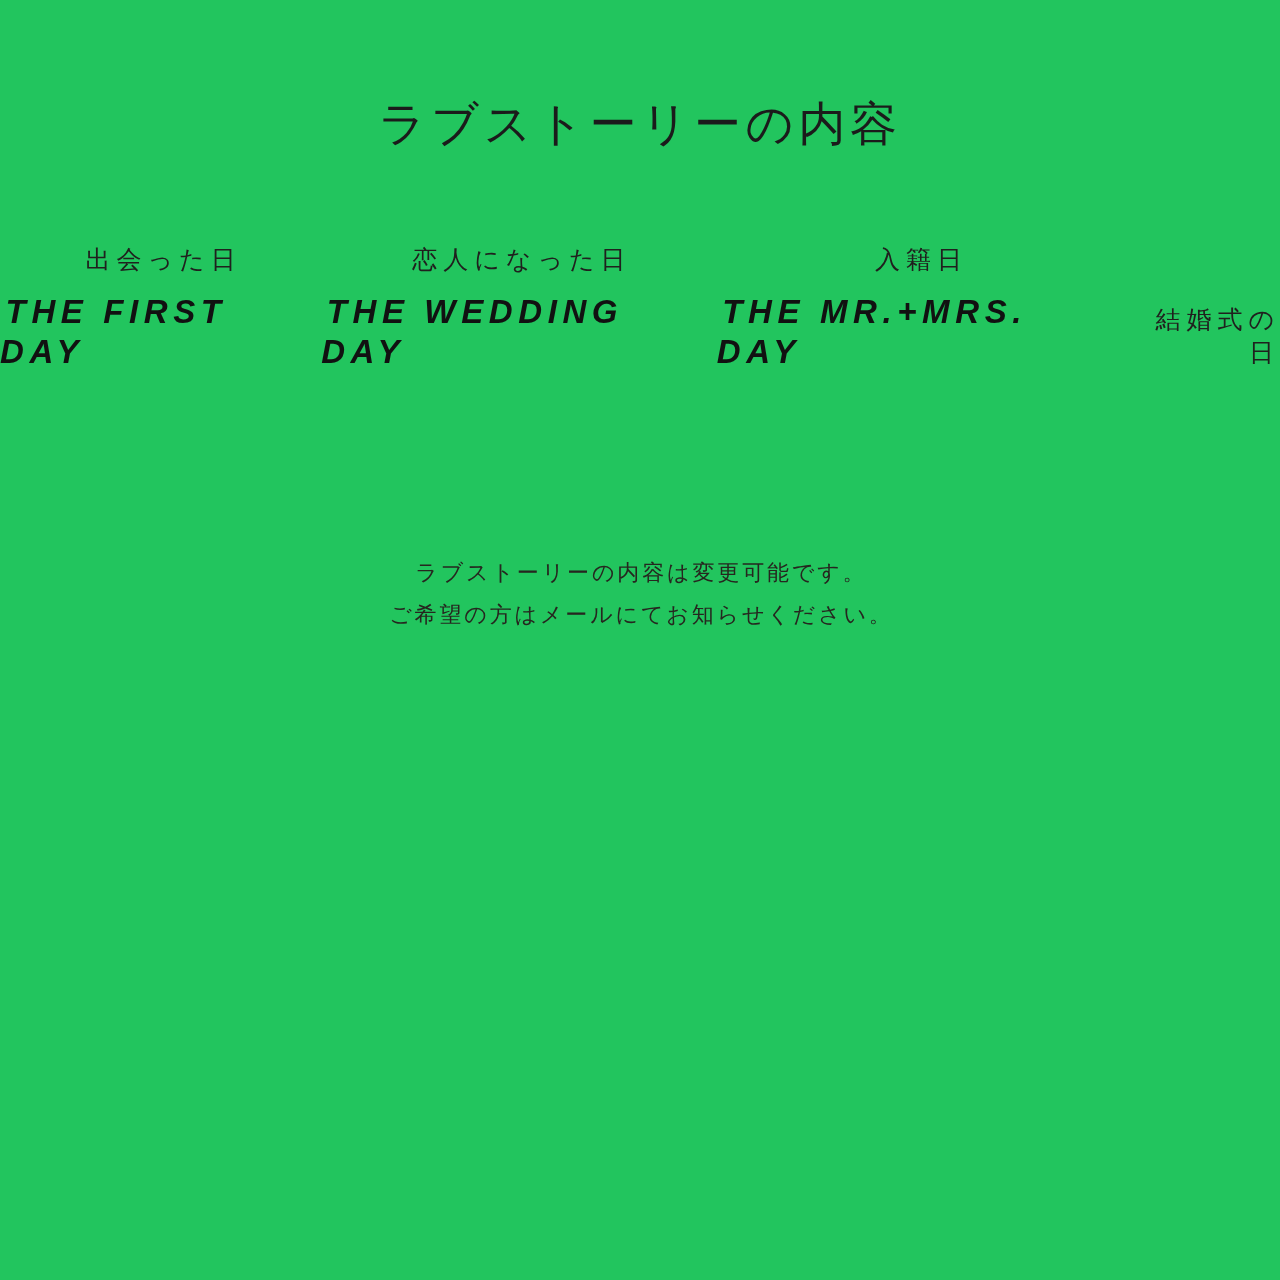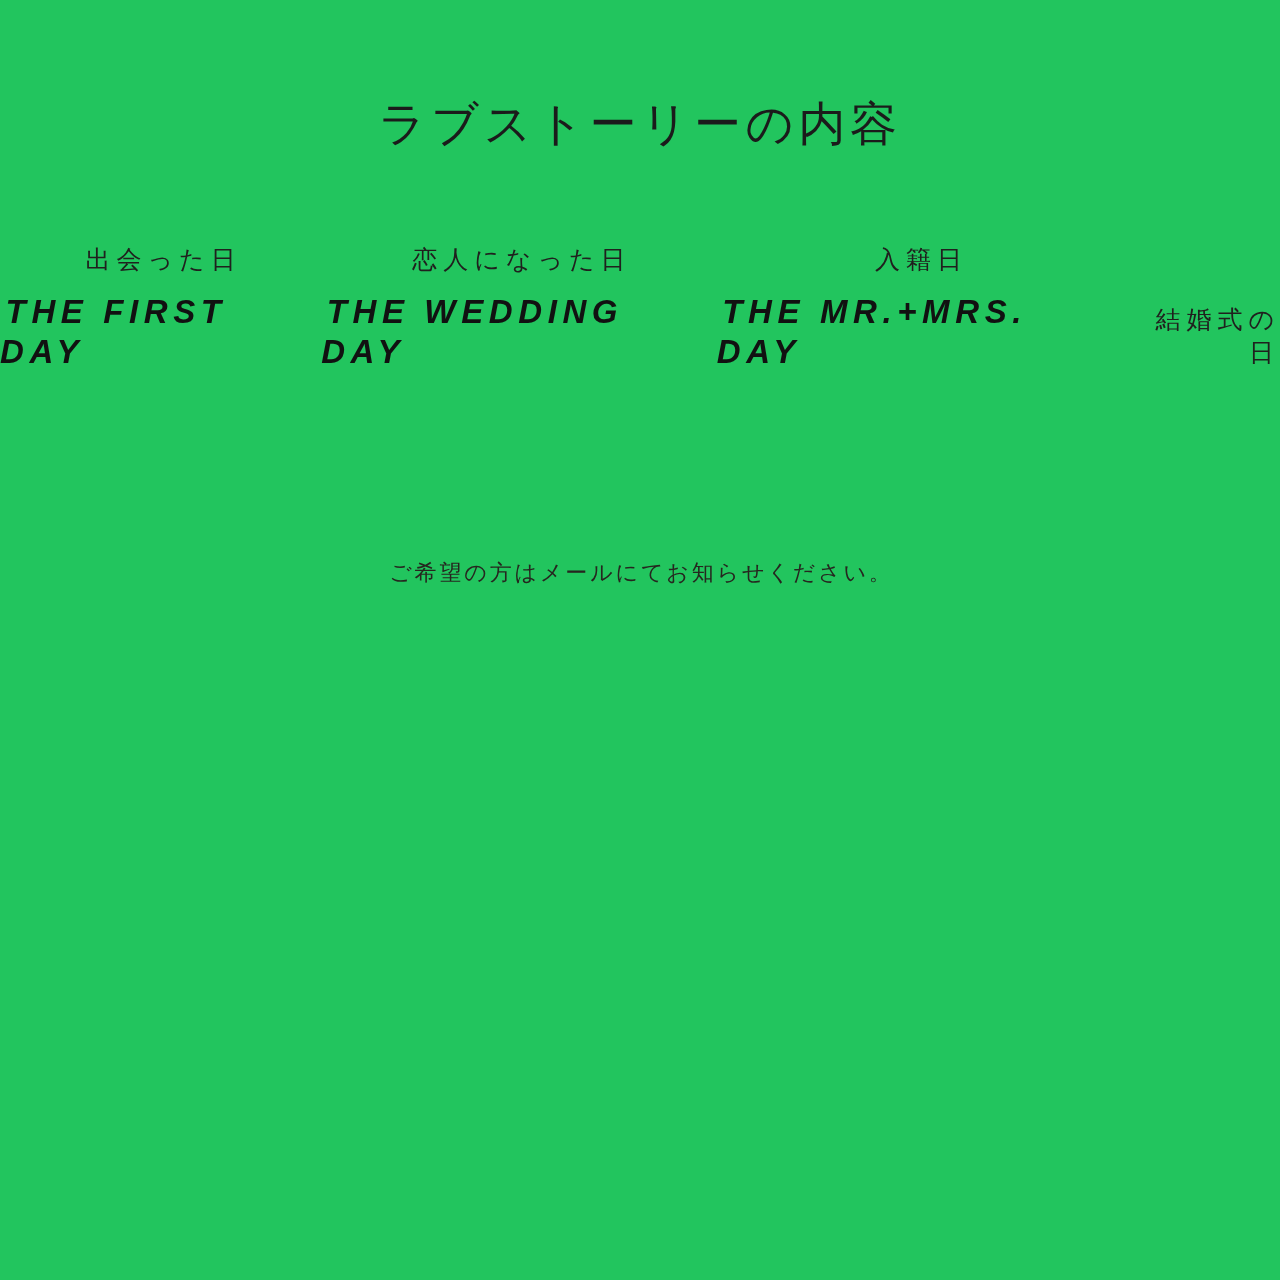--- a/index.html
+++ b/index.html
@@ -112,16 +112,17 @@
       <div class="entry-en">THE MR.+MRS. DAY</div>
     </div>
 
     <div class="entry">
       <div class="entry-jp">結婚式の日</div>
     </div>
 
   </div>
 
   <div class="note">
+    <span class="note-line">ラブストーリーの内容は変更可能です。</span>
     <span class="note-line">ご希望の方はメールにてお知らせください。</span>
   </div>
 
 </div>
 
 </body></html>

